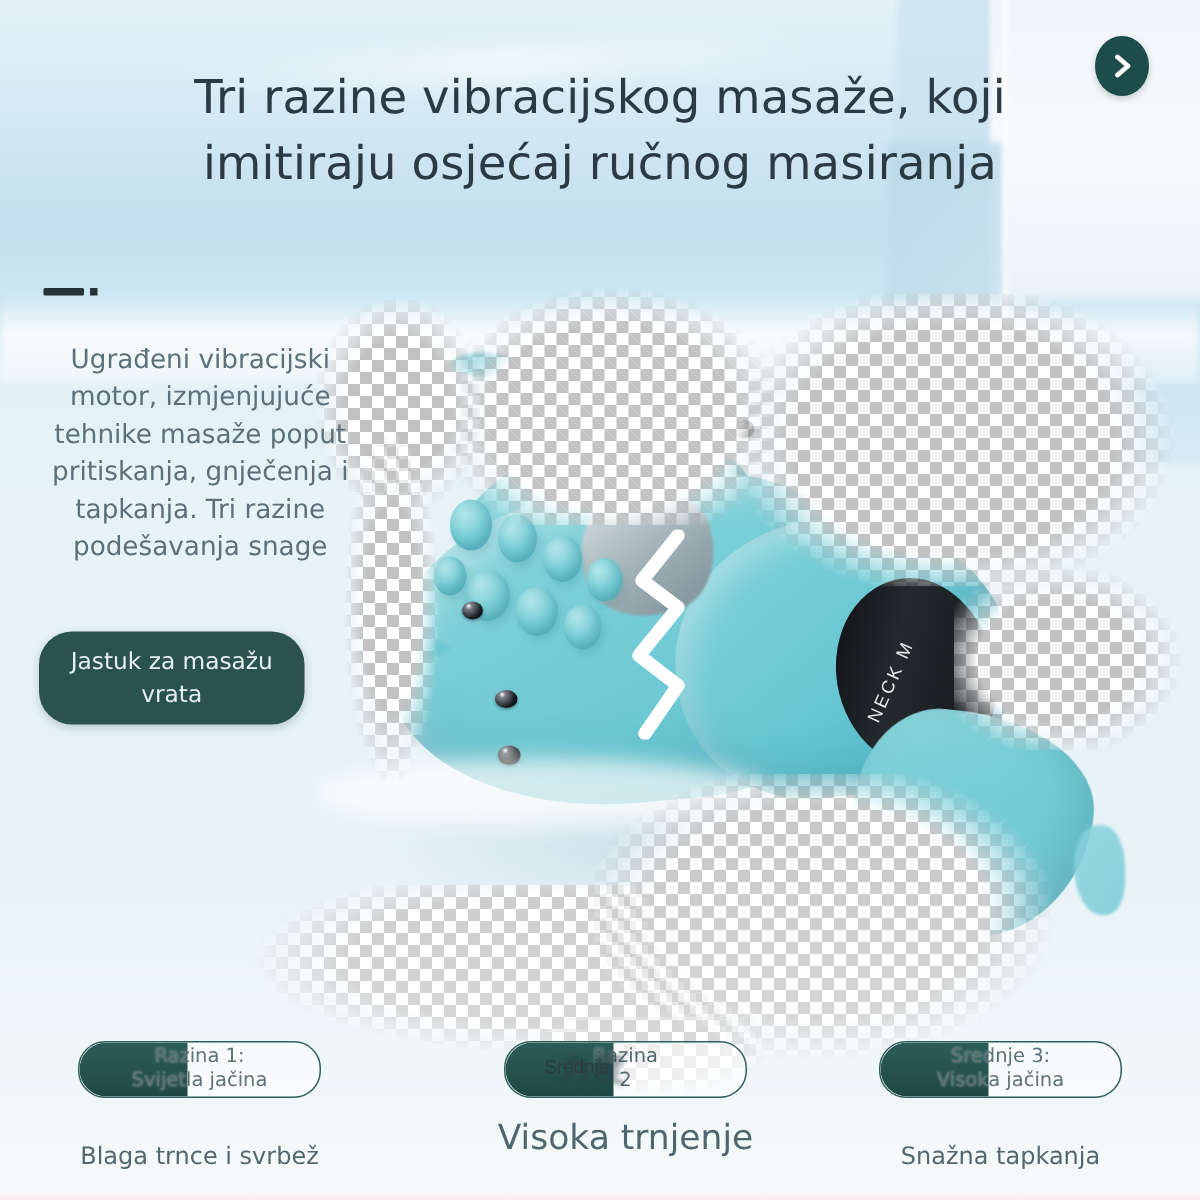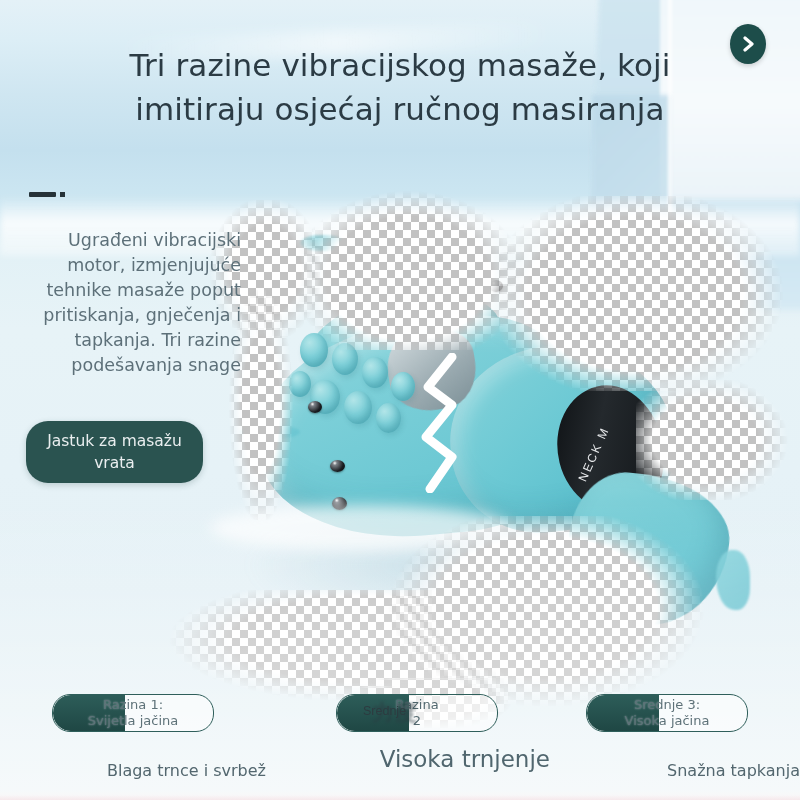--- a/index.html
+++ b/index.html
@@ -264,21 +264,21 @@
   }
   .dash-deco .dot {
     width: 5px; height: 5px;
     background: #253238;
   }
 
   .lead-copy {
     position: absolute;
     left: 26px; top: 210px;
     width: 215px;
-    text-align: right;
+    text-align: center;
     color: #5d7079;
     font-size: 17.5px;
     line-height: 25px;
   }
 
   .tag-pill {
     position: absolute;
     left: 26px; top: 421px;
     width: 177px;
     padding: 9px 12px;
@@ -296,21 +296,21 @@
   
   .levels {
     position: absolute;
     left: 0; right: 0;
     top: 694px;
     height: 106px;
   }
   .level {
     position: absolute;
     width: 266px;
-    text-align: right;
+    text-align: center;
   }
   .level.l1 { left: 0px; }
   .level.l2 { left: 284px; }
   .level.l3 { left: 534px; }
 
   .level-pill {
     position: relative;
     width: 160px;
     height: 36px;
     margin: 0 auto;

